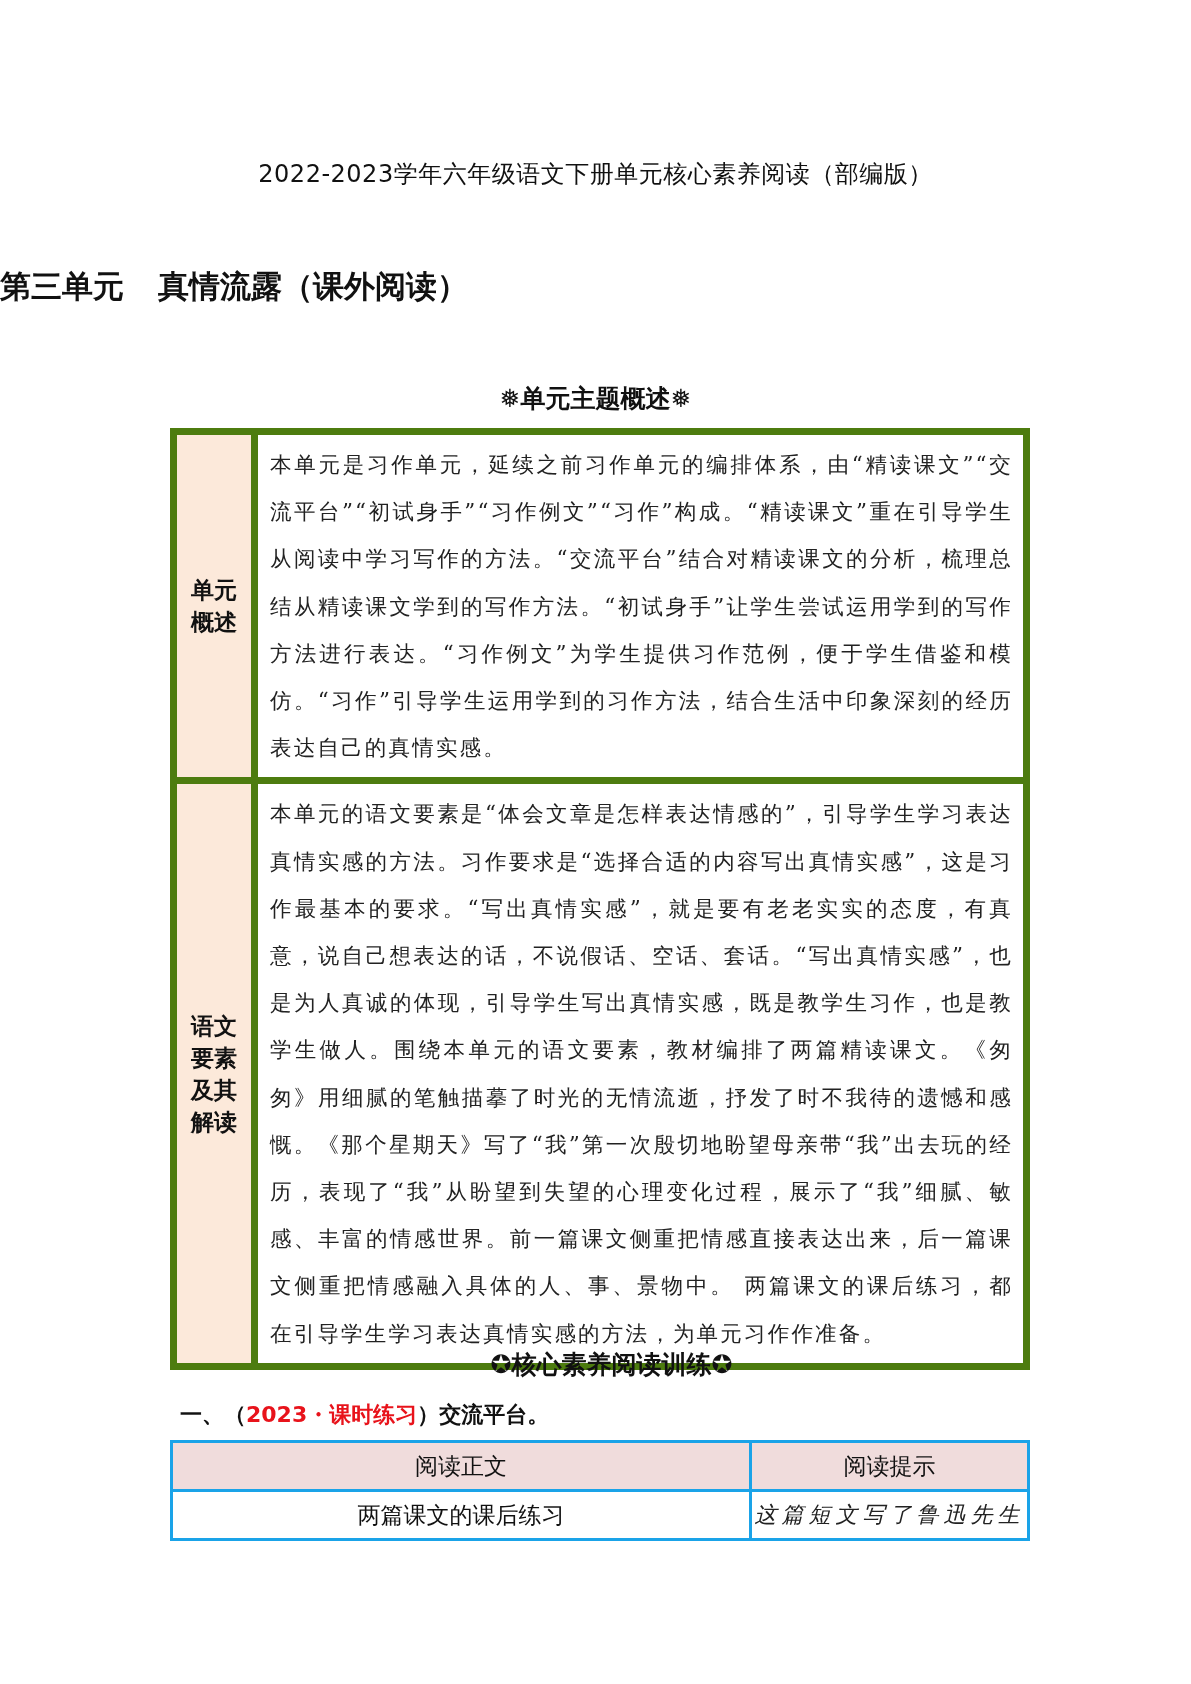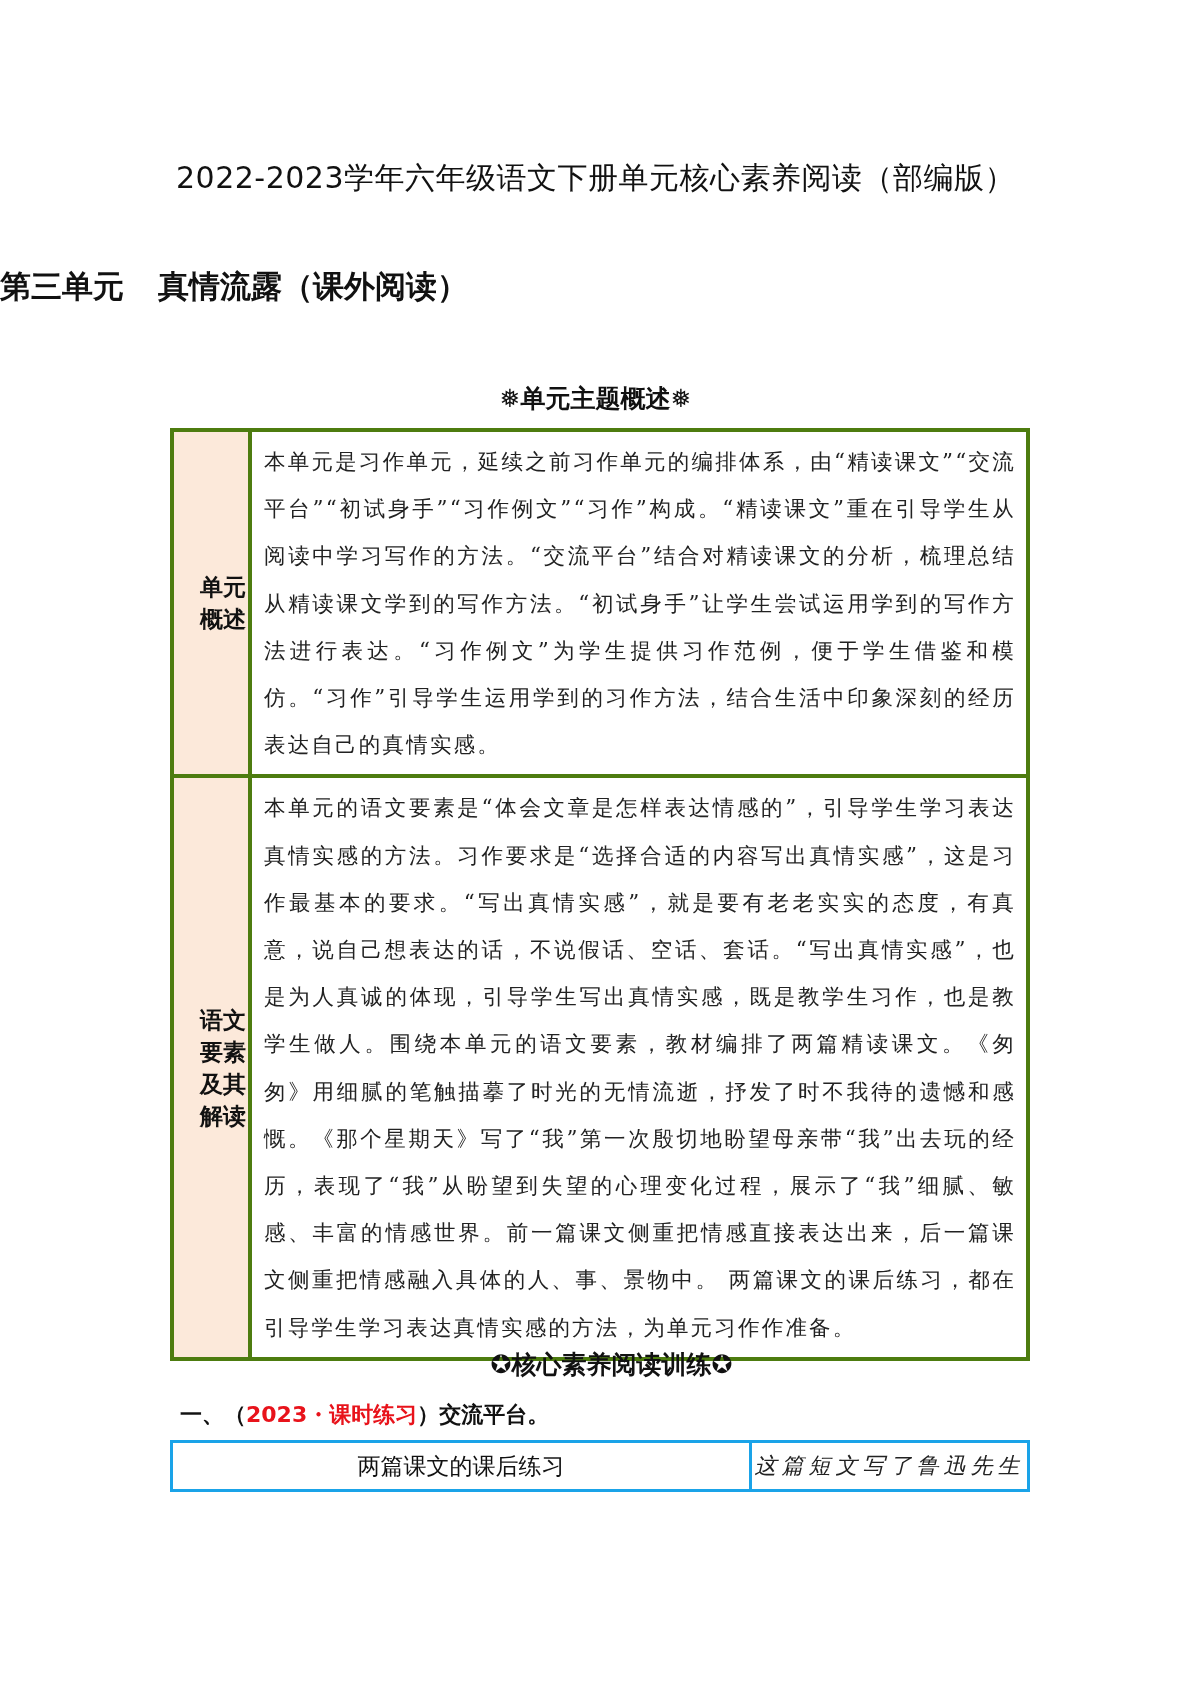--- a/index.html
+++ b/index.html
@@ -1,25 +1,25 @@
 <!DOCTYPE html>
 <html><head>
 <meta charset="utf-8">
 <style>
   html, body { margin:0; padding:0; background:#ffffff; }
   body { width:1191px; height:1684px; position:relative; overflow:hidden; font-family:"DejaVu Sans", sans-serif; color:#111; }
-  .title { position:absolute; left:0; width:1191px; text-align:center; top:158px; font-size:30px; letter-spacing:0.5px; color:#111; }
+  .title { position:absolute; left:0; width:1191px; text-align:center; top:158px; font-size:24px; letter-spacing:0.5px; color:#111; }
   .subtitle { position:absolute; left:0; width:1191px; text-align:left; top:266px; font-size:31px; font-weight:bold; color:#111; }
   .subtitle .gap { display:inline-block; width:34px; }
   .sec-head { position:absolute; left:0; width:1191px; text-align:center; font-size:25px; font-weight:bold; color:#111; }
   .sec1 { top:382px; }
   .sec2 { top:1348px;padding-left:16px; }
   .overview { position:absolute; left:170px; top:428px; width:860px; border-collapse:collapse; }
-  .overview td { border:4px solid #4d7c0f; vertical-align:middle; }
-  .overview td.label { width:70px; background:#fce9da; text-align:right; font-size:23px; font-weight:bold; line-height:32px; padding:0 2px; }
+  .overview td { border:7px solid #4d7c0f; vertical-align:middle; }
+  .overview td.label { width:70px; background:#fce9da; text-align:center; font-size:23px; font-weight:bold; line-height:32px; padding:0 2px; }
   .overview td.body { padding:6px 10px 6px 12px; font-size:21.5px; line-height:47.2px; letter-spacing:2.2px; text-align:justify; color:#222; font-family:"DejaVu Serif", serif; }
   .q-line { position:absolute; left:180px; top:1400px; font-size:22px; font-weight:bold; color:#111; }
   .q-line .red { color:#e8131b;text-align:center; }
   .reading { position:absolute; left:170px; top:1440px; width:860px; border-collapse:collapse; }
   .reading td { border:3px solid #1aa3e8; text-align:center; font-size:23px; height:44px; }
   .reading tr.head td { background:#f0dcdc; }
   .reading td.c1 { width:574px; }
   .reading td.hint { letter-spacing:5px; font-family:"DejaVu Serif", serif; color:#222; font-size:22px;font-style:italic; }
 </style>
 </head>
@@ -51,18 +51,22 @@
   </table>
 
 <div class="sec-head sec2">✪核心素养阅读训练✪</div>
 
 <div class="q-line">
   <span>一、（</span><span class="red">2023・课时练习</span><span>）交流平台。</span>
 </div>
 
 <table class="reading">
   <tbody>
+      <tr class="head">
+    <td class="c1">阅读正文</td>
+    <td>阅读提示</td>
+  </tr>
   <tr>
     <td class="c1">两篇课文的课后练习</td>
     <td class="hint">这篇短文写了鲁迅先生</td>
   </tr>
 </tbody>
   </table>
 
 </body></html>

